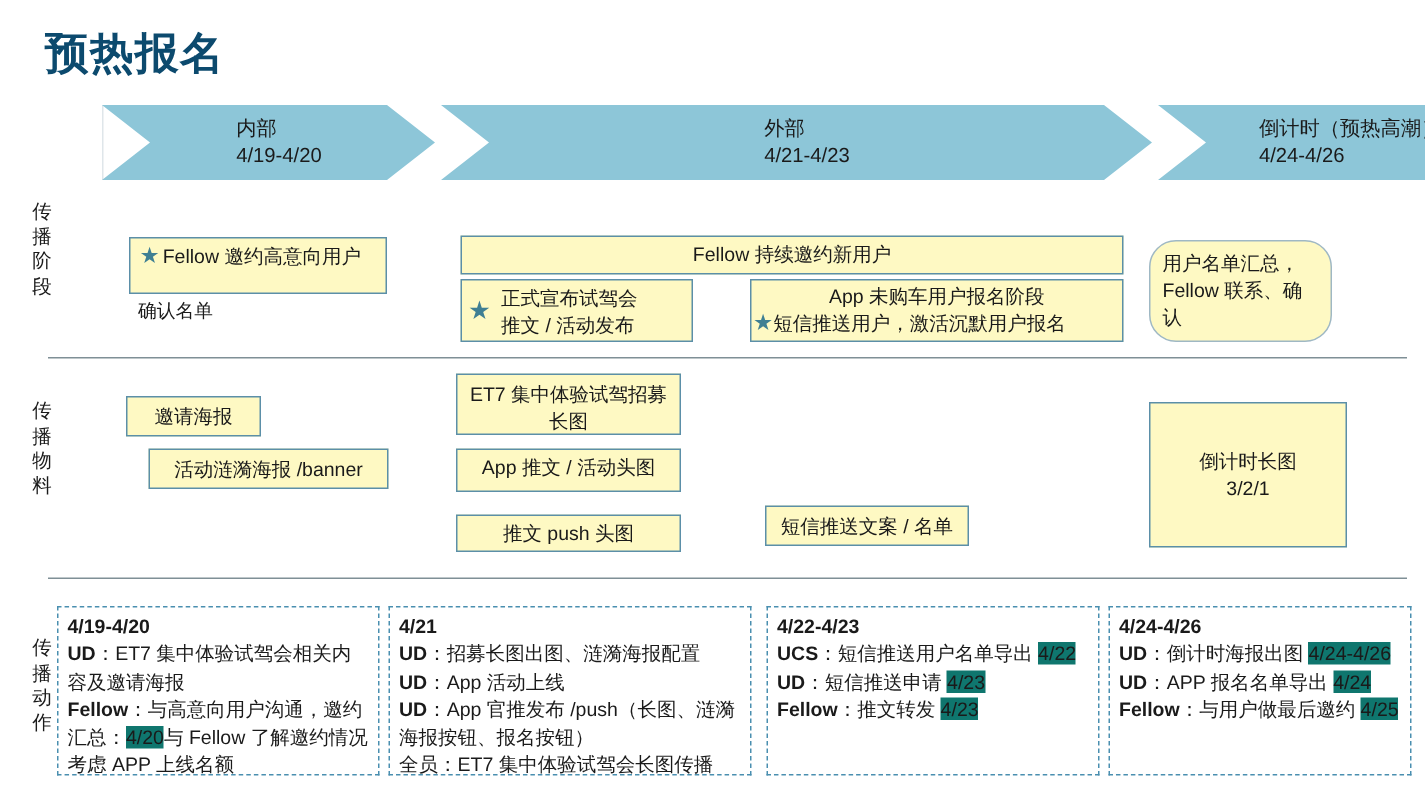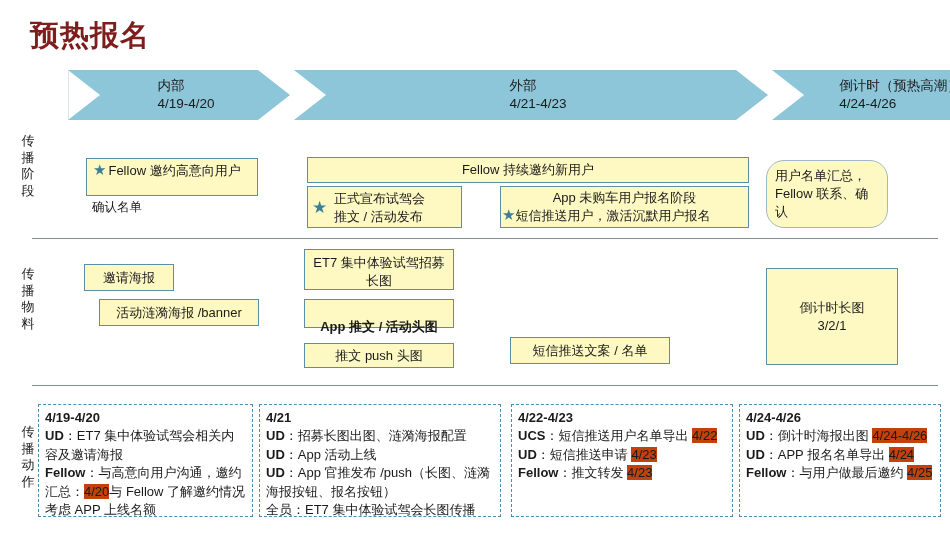--- a/index.html
+++ b/index.html
@@ -10,21 +10,21 @@
     color:#1a1a1a;
     overflow:hidden;
     position:relative;
   }
   .slide{position:absolute;left:0;top:0;width:950px;height:535px;}
 
   
   .title{
     position:absolute;left:30px;top:16px;
     font-size:29px;font-weight:bold;
-    color:#7f1d1d;letter-spacing:1px;
+    color:#0c4a6e;letter-spacing:1px;
     white-space:nowrap;
     font-family:Liberation Mono, monospace;
   }
 
   
   .arrow-band{position:absolute;left:68px;top:70px;height:50px;}
   .arrow{
     position:absolute;top:0;height:50px;
     background:#8dc6d8;
     display:flex;align-items:center;justify-content:center;
@@ -84,21 +84,21 @@
   .dbox{
     position:absolute;box-sizing:border-box;
     border:1px dashed #4a8fb0;
     background:transparent;
     font-size:13px;line-height:1.42;
     color:#1a1a1a;
     padding:4px 6px 0 6px;
     overflow:visible;
   }
   .dbox b{font-weight:bold;}
-  .hl{background:#c2410c;}
+  .hl{background:#0f766e;}
   .dline{margin:0;}
 
   .nowrap{white-space:nowrap;}
 </style>
 </head>
 <body>
 
 <div class="slide">
 
   <div class="title">预热报名</div>
@@ -180,29 +180,29 @@
   </div>
 
   <div class="box mid center" style="left:84px;top:264px;width:90px;height:27px;">
     <span>邀请海报</span>
   </div>
 
   <div class="box center overflow" style="left:304px;top:249px;width:150px;height:41px;padding-top:4px;">
     <span>ET7 集中体验试驾招募长图</span>
   </div>
 
-  <div class="box center overflow" style="left:304px;top:299px;width:150px;height:29px;padding-top:18px;font-weight:bold;">
+  <div class="box center overflow" style="left:304px;top:299px;width:150px;height:29px;padding-top:3px;">
     <span>App 推文 / 活动头图</span>
   </div>
 
   <div class="box center overflow" style="left:304px;top:343px;width:150px;height:25px;padding-top:3px;">
     <span>推文 push 头图</span>
   </div>
 
-  <div class="box mid center" style="left:510px;top:337px;width:160px;height:27px;">
+  <div class="box mid center" style="left:510px;top:337px;width:136px;height:27px;">
     <span>短信推送文案 / 名单</span>
   </div>
 
   <div class="box mid center" style="left:766px;top:268px;width:132px;height:97px;">
     <div>
       <div>倒计时长图</div>
       <div>3/2/1</div>
     </div>
   </div>
 

